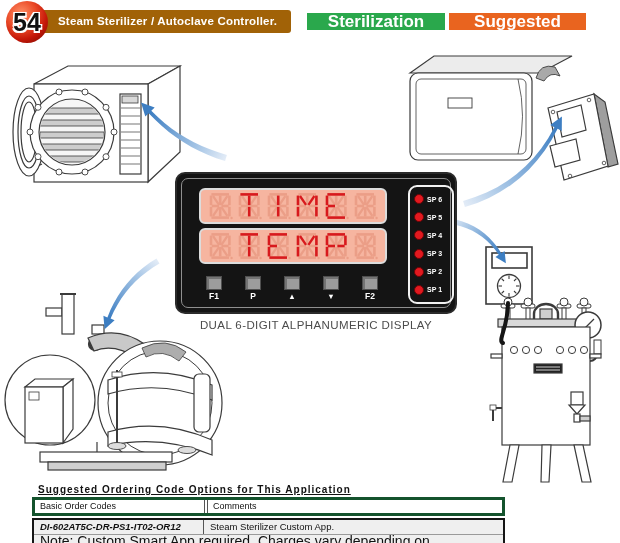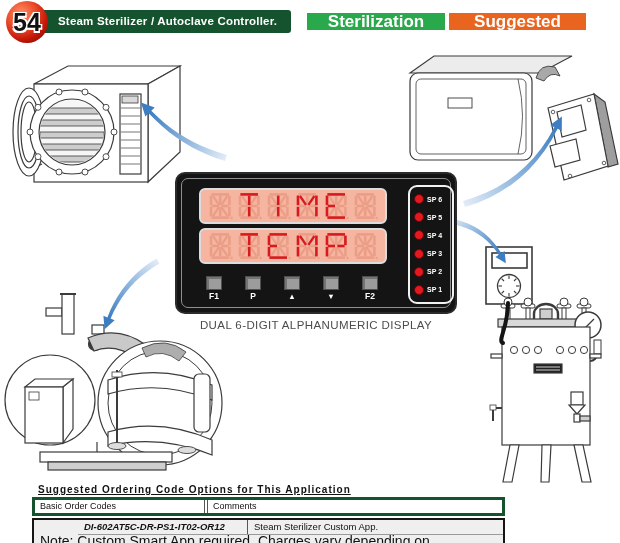--- a/index.html
+++ b/index.html
@@ -1,19 +1,19 @@
 <!DOCTYPE html>
 <html style="--disp-bg: #f6b5a0; --led-red: #e2191f;"><head>
 <meta charset="utf-8">
 <style>
   html,body{margin:0;padding:0;background:#fff;}
   .canvas{position:relative;width:620px;height:543px;background:#fff;overflow:hidden;
           font-family:"Liberation Sans",sans-serif;}
   
-  .titlebar{position:absolute;left:38px;top:10px;width:253px;height:23px;background:#14532d;
+  .titlebar{position:absolute;left:38px;top:10px;width:253px;height:23px;background:#a16207;
             border-radius:3px;color:#fff;font-size:11.5px;font-weight:bold;line-height:23px;
             padding-left:20px;box-sizing:border-box;letter-spacing:.2px;}
   .badge{position:absolute;left:6px;top:1px;width:42px;height:42px;border-radius:50%;
          background:radial-gradient(circle at 36% 30%, #ff9168 0%, #ea4a27 38%, #c41708 65%, #7e0c02 92%);
          display:flex;align-items:center;justify-content:center;
          font-size:25px;font-weight:bold;color:#111;
          text-shadow:-1.5px -1.5px 0 #fff,1.5px -1.5px 0 #fff,-1.5px 1.5px 0 #fff,1.5px 1.5px 0 #fff;}
   .tag{position:absolute;top:13px;height:17px;color:#fff;font-size:17px;font-weight:bold;
        text-align:center;line-height:17px;}
   .tag.green{left:307px;width:138px;}
@@ -47,21 +47,21 @@
   .caption{position:absolute;left:175px;top:319px;width:282px;text-align:center;color:#4c4c4c;
            font-size:11.5px;letter-spacing:.4px;z-index:2;}
   
   .order{position:absolute;left:32px;top:484px;width:473px;z-index:2;font-size:9px;color:#111;}
   .order-title{font-weight:bold;font-size:10px;letter-spacing:1px;margin:0 0 2px 6px;text-decoration:underline;}
   .oc-head{display:flex;border:3px solid #14532d;height:13px;line-height:12px;background:#fff;}
   .oc-head .c1{width:170px;padding-left:5px;border-right:1px solid #555;box-sizing:border-box;}
   .oc-head .gap{width:2px;}
   .oc-head .c2{flex:1;padding-left:5px;border-left:1px solid #555;}
   .oc-main{border:2px solid #151515;margin-top:2px;background:#efefef;}
-  .oc-row{display:flex;height:14px;line-height:14px;border-bottom:1px solid #9a9a9a;margin-left:44px;}
+  .oc-row{display:flex;height:14px;line-height:14px;border-bottom:1px solid #9a9a9a;}
   .oc-row .c1{width:170px;padding-left:6px;box-sizing:border-box;border-right:1px solid #555;
               font-weight:bold;font-style:italic;font-size:9.5px;}
   .oc-row .c2{flex:1;padding-left:6px;font-size:9.5px;}
   .oc-note{height:12px;line-height:12px;padding-left:6px;font-size:14px;}
   svg{display:block;}
 </style>
 </head>
 <body>
 
 <div class="canvas">

